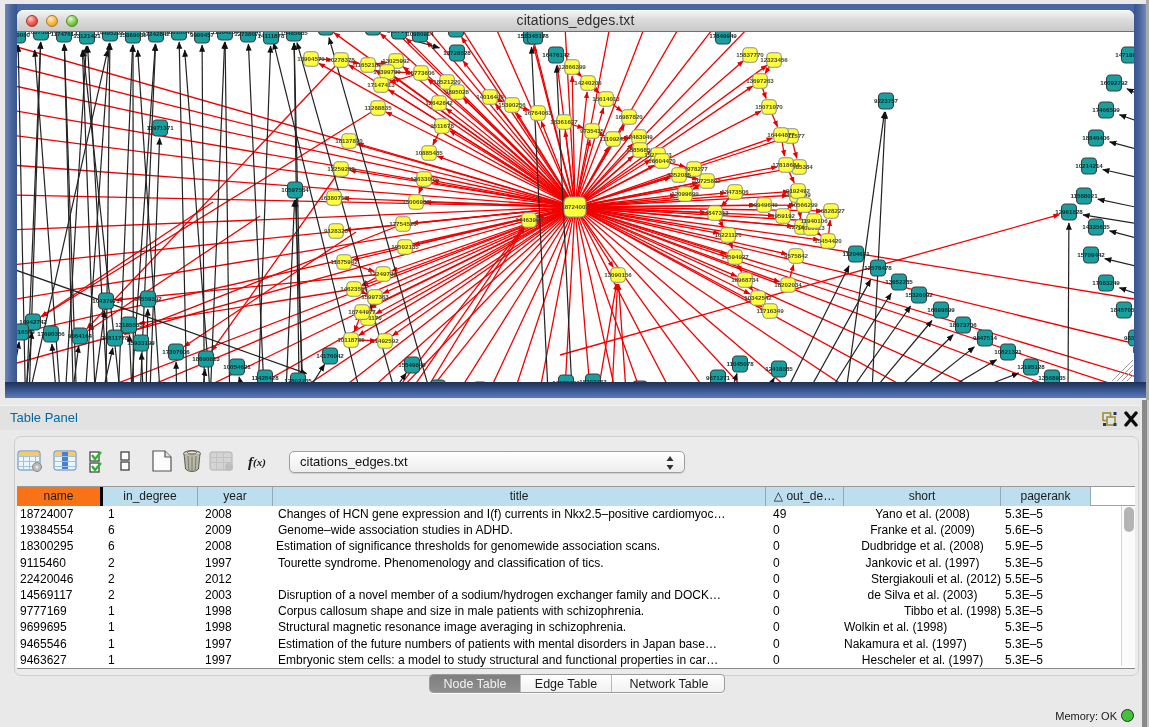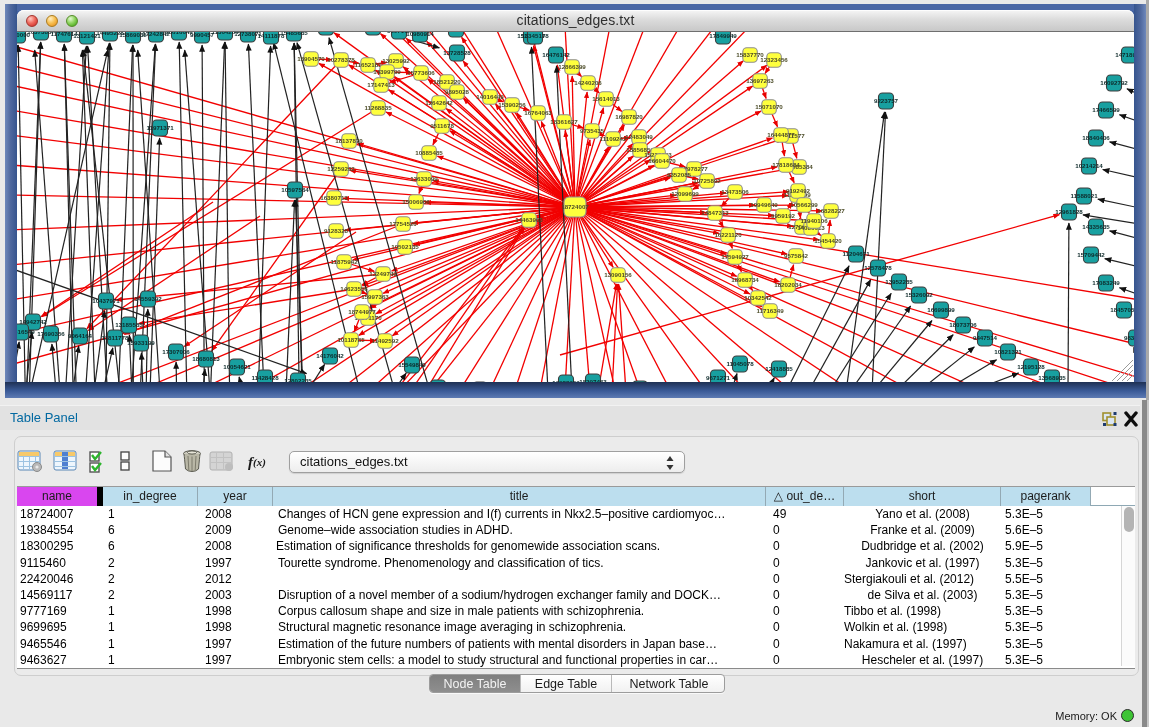--- a/index.html
+++ b/index.html
@@ -743,21 +743,21 @@
 </g>
       </svg>
     </div>
  <div id="dropdown" class="abs">citations_edges.txt
    <svg width="12" height="18" style="position:absolute;right:8px;top:2px">
     <path d="M6 2 L9.5 7 L2.5 7 z" fill="#333"></path>
         <path d="M6 16 L9.5 11 L2.5 11 z" fill="#333"></path>
    </svg>
  </div>
  <div id="thead" class="abs">
-  <div class="hc" style="left:0;width:86px;background:#d946ef;border-right:6px solid #000000">name</div>
+  <div class="hc" style="left:0;width:86px;background:#f97316;border-right:3px solid #000000">name</div>
   <div class="hc" style="left:86px;width:95px">in_degree</div>
   <div class="hc" style="left:181px;width:75px">year</div>
   <div class="hc" style="left:256px;width:493px">title</div>
   <div class="hc" style="left:749px;width:78px">△ out_de…</div>
   <div class="hc" style="left:827px;width:157px">short</div>
   <div class="hc" style="left:984px;width:90px">pagerank</div>
  </div>
  <div id="tbody" class="abs"></div>
  <div class="row" style="top:506px">
 <span style="left:20px">18724007</span>
@@ -776,56 +776,56 @@
 <span style="left:773px">0</span>
 <span style="left:844px;width:157px;text-align:center">Franke et al. (2009)</span>
 <span style="left:1005px">5.6E–5</span>
     </div>
     <div class="row" style="top:538px">
 <span style="left:20px">18300295</span>
       <span style="left:108px">6</span>
 <span style="left:205px">2008</span>
       <span style="left:276px">Estimation of significance thresholds for genomewide association scans.</span>
 <span style="left:773px">0</span>
-<span style="left:844px;width:157px;text-align:center">Dudbridge et al. (2002)</span>
+<span style="left:844px;width:157px;text-align:center">Dudbridge et al. (2008)</span>
 <span style="left:1005px">5.9E–5</span>
     </div>
     <div class="row" style="top:555px">
 <span style="left:20px">9115460</span>
       <span style="left:108px">2</span>
 <span style="left:205px">1997</span>
       <span style="left:278px">Tourette syndrome. Phenomenology and classification of tics.</span>
 <span style="left:773px">0</span>
 <span style="left:844px;width:157px;text-align:center">Jankovic et al. (1997)</span>
 <span style="left:1005px">5.3E–5</span>
     </div>
     <div class="row" style="top:571px">
 <span style="left:20px">22420046</span>
       <span style="left:108px">2</span>
 <span style="left:205px">2012</span>
 <span style="left:773px">0</span>
-<span style="left:844px;width:157px;text-align:left">Stergiakouli et al. (2012)</span>
+<span style="left:844px;width:157px;text-align:right">Stergiakouli et al. (2012)</span>
 <span style="left:1005px">5.5E–5</span>
     </div>
     <div class="row" style="top:587px">
 <span style="left:20px">14569117</span>
       <span style="left:108px">2</span>
 <span style="left:205px">2003</span>
       <span style="left:278px">Disruption of a novel member of a sodium/hydrogen exchanger family and DOCK…</span>
 <span style="left:773px">0</span>
 <span style="left:844px;width:157px;text-align:center">de Silva et al. (2003)</span>
 <span style="left:1005px">5.3E–5</span>
     </div>
     <div class="row" style="top:603px">
 <span style="left:20px">9777169</span>
       <span style="left:108px">1</span>
 <span style="left:205px">1998</span>
       <span style="left:278px">Corpus callosum shape and size in male patients with schizophrenia.</span>
 <span style="left:773px">0</span>
-<span style="left:844px;width:157px;text-align:left">Tibbo et al. (1998)</span>
+<span style="left:844px;width:157px;text-align:right">Tibbo et al. (1998)</span>
 <span style="left:1005px">5.3E–5</span>
     </div>
     <div class="row" style="top:619px">
 <span style="left:20px">9699695</span>
       <span style="left:108px">1</span>
 <span style="left:205px">1998</span>
       <span style="left:278px">Structural magnetic resonance image averaging in schizophrenia.</span>
 <span style="left:773px">0</span>
 <span style="left:844px;width:157px;text-align:left">Wolkin et al. (1998)</span>
 <span style="left:1005px">5.3E–5</span>

